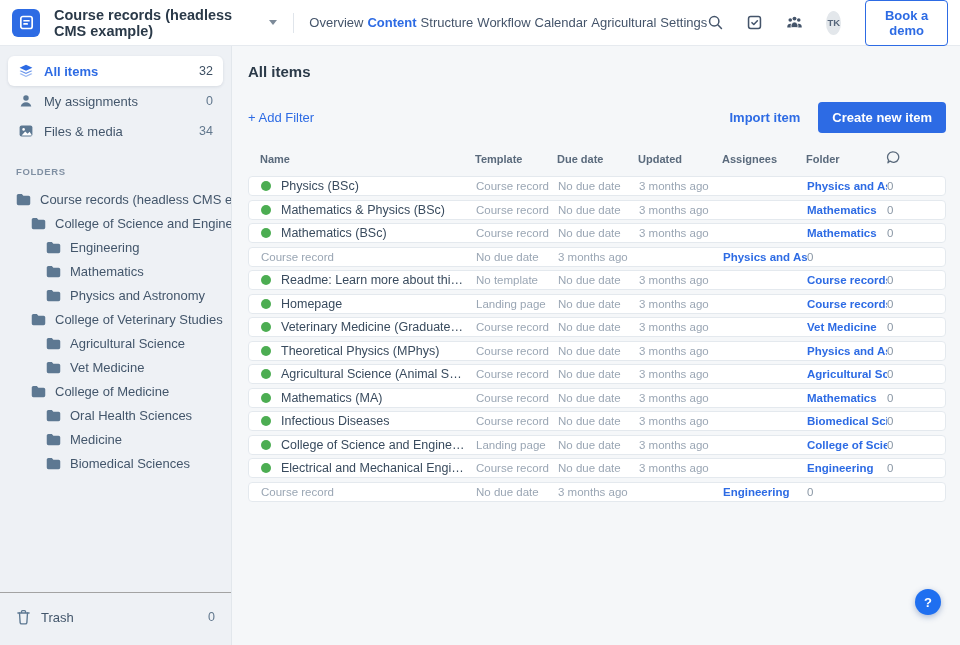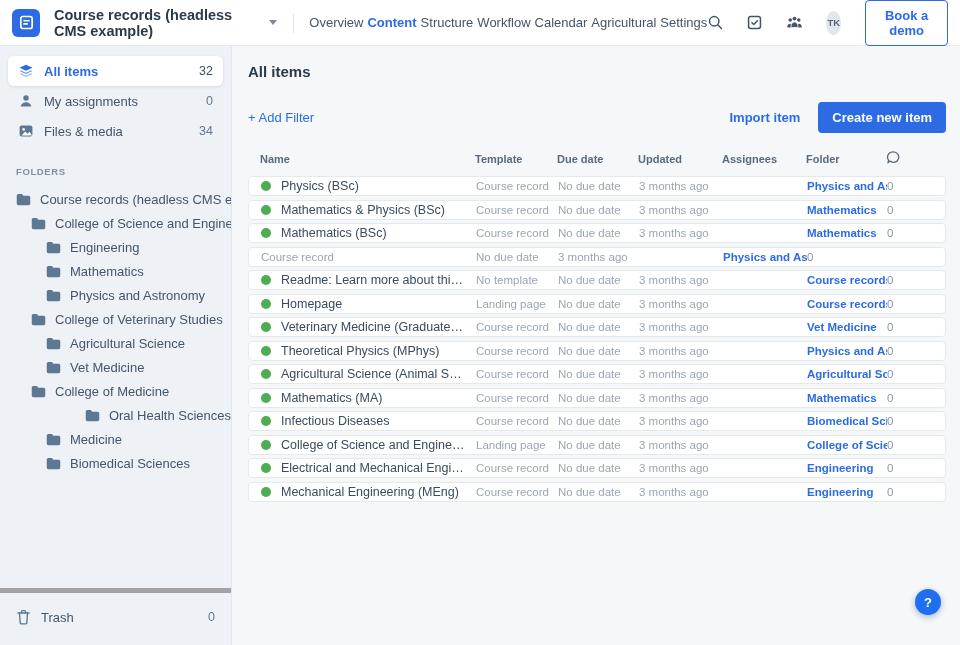--- a/index.html
+++ b/index.html
@@ -47,21 +47,21 @@
   .side-item .cnt { margin-left:auto; font-size:12.5px; color:#62788e; }
   .side-item.active { background:#fff; box-shadow:0 1px 3px rgba(40,60,90,.12); }
   .side-item.active .lbl { color:var(--blue); font-weight:bold; }
   .side-item.active .cnt { color:#3d4f63; }
   .side-item svg { flex:0 0 auto; }
   .folders-label { font-size:9.5px; font-weight:bold; letter-spacing:.6px;
     color:#8090a3; padding:20px 16px 10px; }
   .tree-item { display:flex; align-items:center; height:24px; font-size:13px;
     color:#43566b; cursor:pointer; white-space:nowrap; overflow:hidden; }
   .tree-item .lbl { margin-left:9px; overflow:hidden; white-space:nowrap; }
-  .side-bottom { margin-top:auto; border-top:5px solid #a3a3a3; padding:8px 8px 12px;text-align:right; }
+  .side-bottom { margin-top:auto; border-top:1px solid #a3a3a3; padding:8px 8px 12px;text-align:right; }
   .trash-row { display:flex; align-items:center; height:32px; padding:0 8px;
     font-size:13px; color:#43566b; cursor:pointer; }
   .trash-row .lbl { margin-left:10px; }
   .trash-row .cnt { margin-left:auto; font-size:12.5px; color:#62788e; }
 
   
   .main { position:fixed; top:46px; left:232px; width:728px; height:599px;
     padding:0 14px 0 16px; overflow:hidden; }
   .page-title { font-size:15px; font-weight:bold; color:#2b3a49; padding-top:17px; }
   .filter-row { display:flex; align-items:center; margin-top:22px; height:30px; }
@@ -256,21 +256,21 @@
         <span class="lbl">Vet Medicine</span>
       </div>
 
       <div class="tree-item" style="padding-left: 31px;">
         <svg width="15" height="13" viewBox="0 0 20 17" fill="#5d7892" style="flex:0 0 auto">
           <path d="M1 3.2C1 2 2 1 3.2 1h4.6l2 2.4h7A2.2 2.2 0 0 1 19 5.6v8.2A2.2 2.2 0 0 1 16.8 16H3.2A2.2 2.2 0 0 1 1 13.8z"></path>
         </svg>
         <span class="lbl">College of Medicine</span>
       </div>
 
-      <div class="tree-item" style="padding-left: 46px; justify-content: flex-end;">
+      <div class="tree-item" style="padding-left: 46px;">
         <svg width="15" height="13" viewBox="0 0 20 17" fill="#5d7892" style="flex:0 0 auto">
           <path d="M1 3.2C1 2 2 1 3.2 1h4.6l2 2.4h7A2.2 2.2 0 0 1 19 5.6v8.2A2.2 2.2 0 0 1 16.8 16H3.2A2.2 2.2 0 0 1 1 13.8z"></path>
         </svg>
         <span class="lbl">Oral Health Sciences</span>
       </div>
 
       <div class="tree-item" style="padding-left: 46px; align-items: center;">
         <svg width="15" height="13" viewBox="0 0 20 17" fill="#5d7892" style="flex:0 0 auto">
           <path d="M1 3.2C1 2 2 1 3.2 1h4.6l2 2.4h7A2.2 2.2 0 0 1 19 5.6v8.2A2.2 2.2 0 0 1 16.8 16H3.2A2.2 2.2 0 0 1 1 13.8z"></path>
         </svg>
@@ -484,24 +484,20 @@
         </span>
         <span class="cell-dim">Course record</span>
         <span class="cell-dim">No due date</span>
         <span class="cell-dim">3 months ago</span>
         <span class="cell-dim"></span>
         <span class="cell-folder">Engineering</span>
         <span class="cell-comments">0</span>
       </div>
 
       <div class="grid row">
-        <span class="cell-name">
-          <span class="dot"></span>
-          <span class="name-txt">Mechanical Engineering (MEng)</span>
-        </span>
         <span class="cell-dim">Course record</span>
         <span class="cell-dim">No due date</span>
         <span class="cell-dim">3 months ago</span>
         <span class="cell-dim"></span>
         <span class="cell-folder">Engineering</span>
         <span class="cell-comments">0</span>
       </div>
 
   </div>
 </main>

